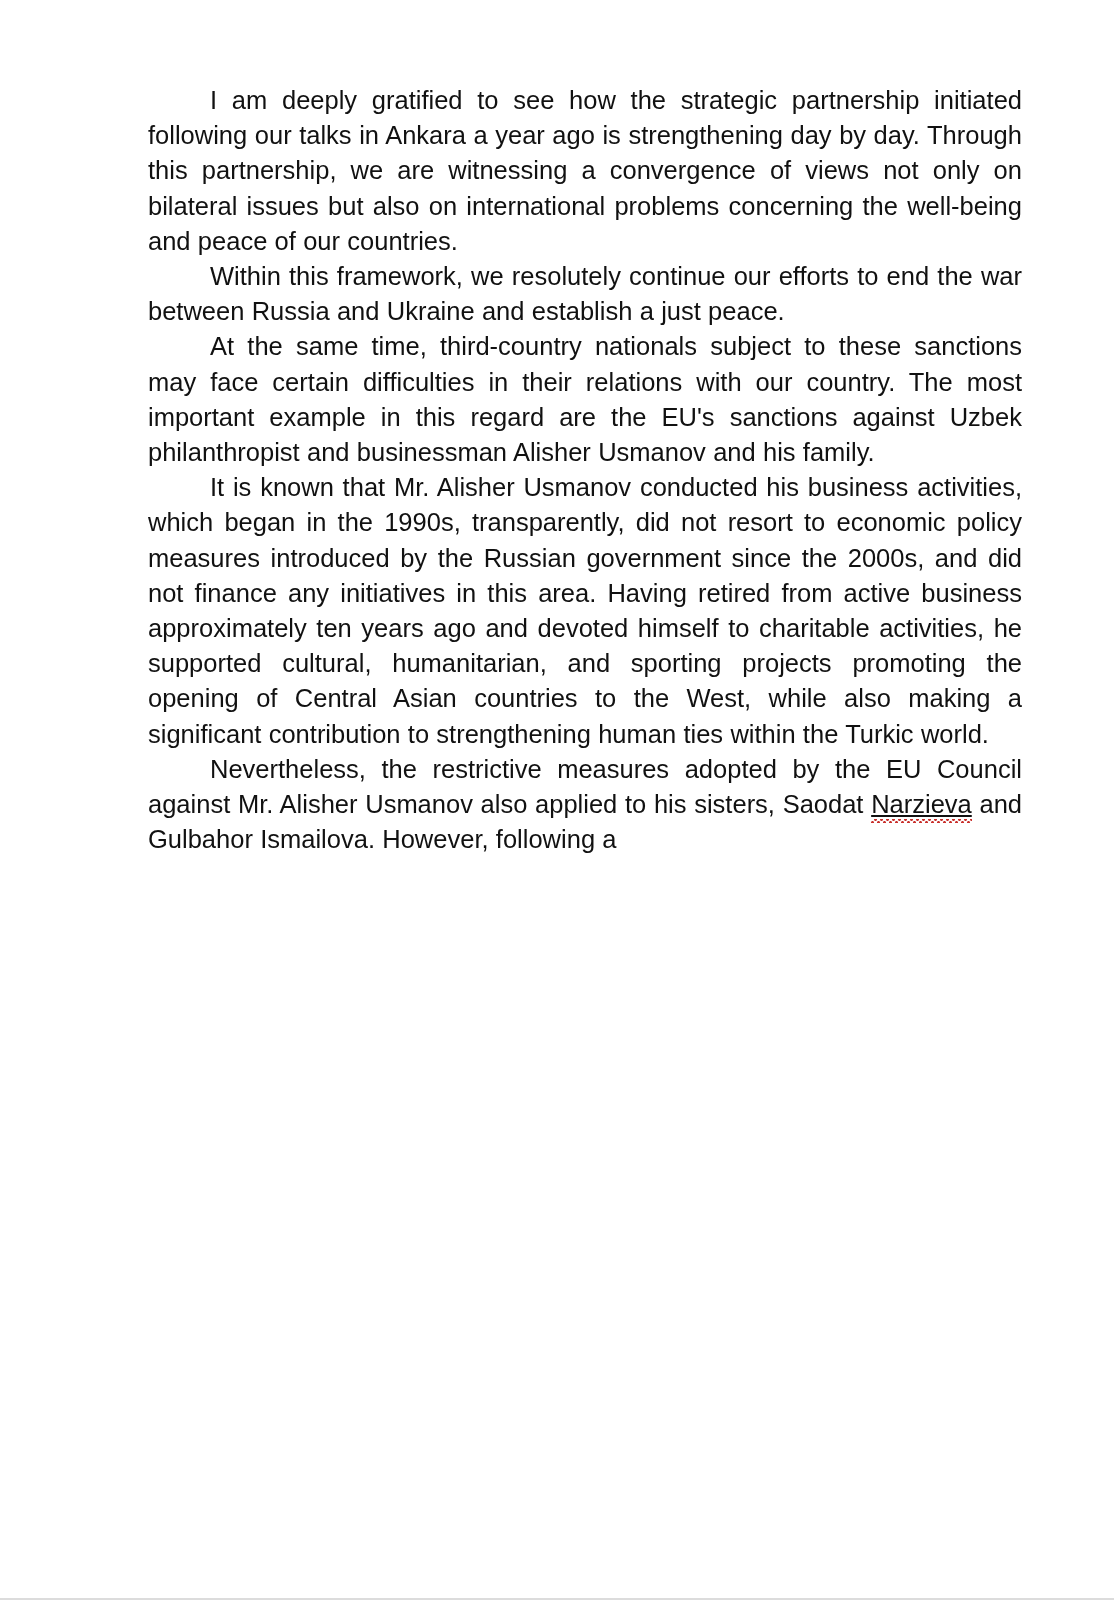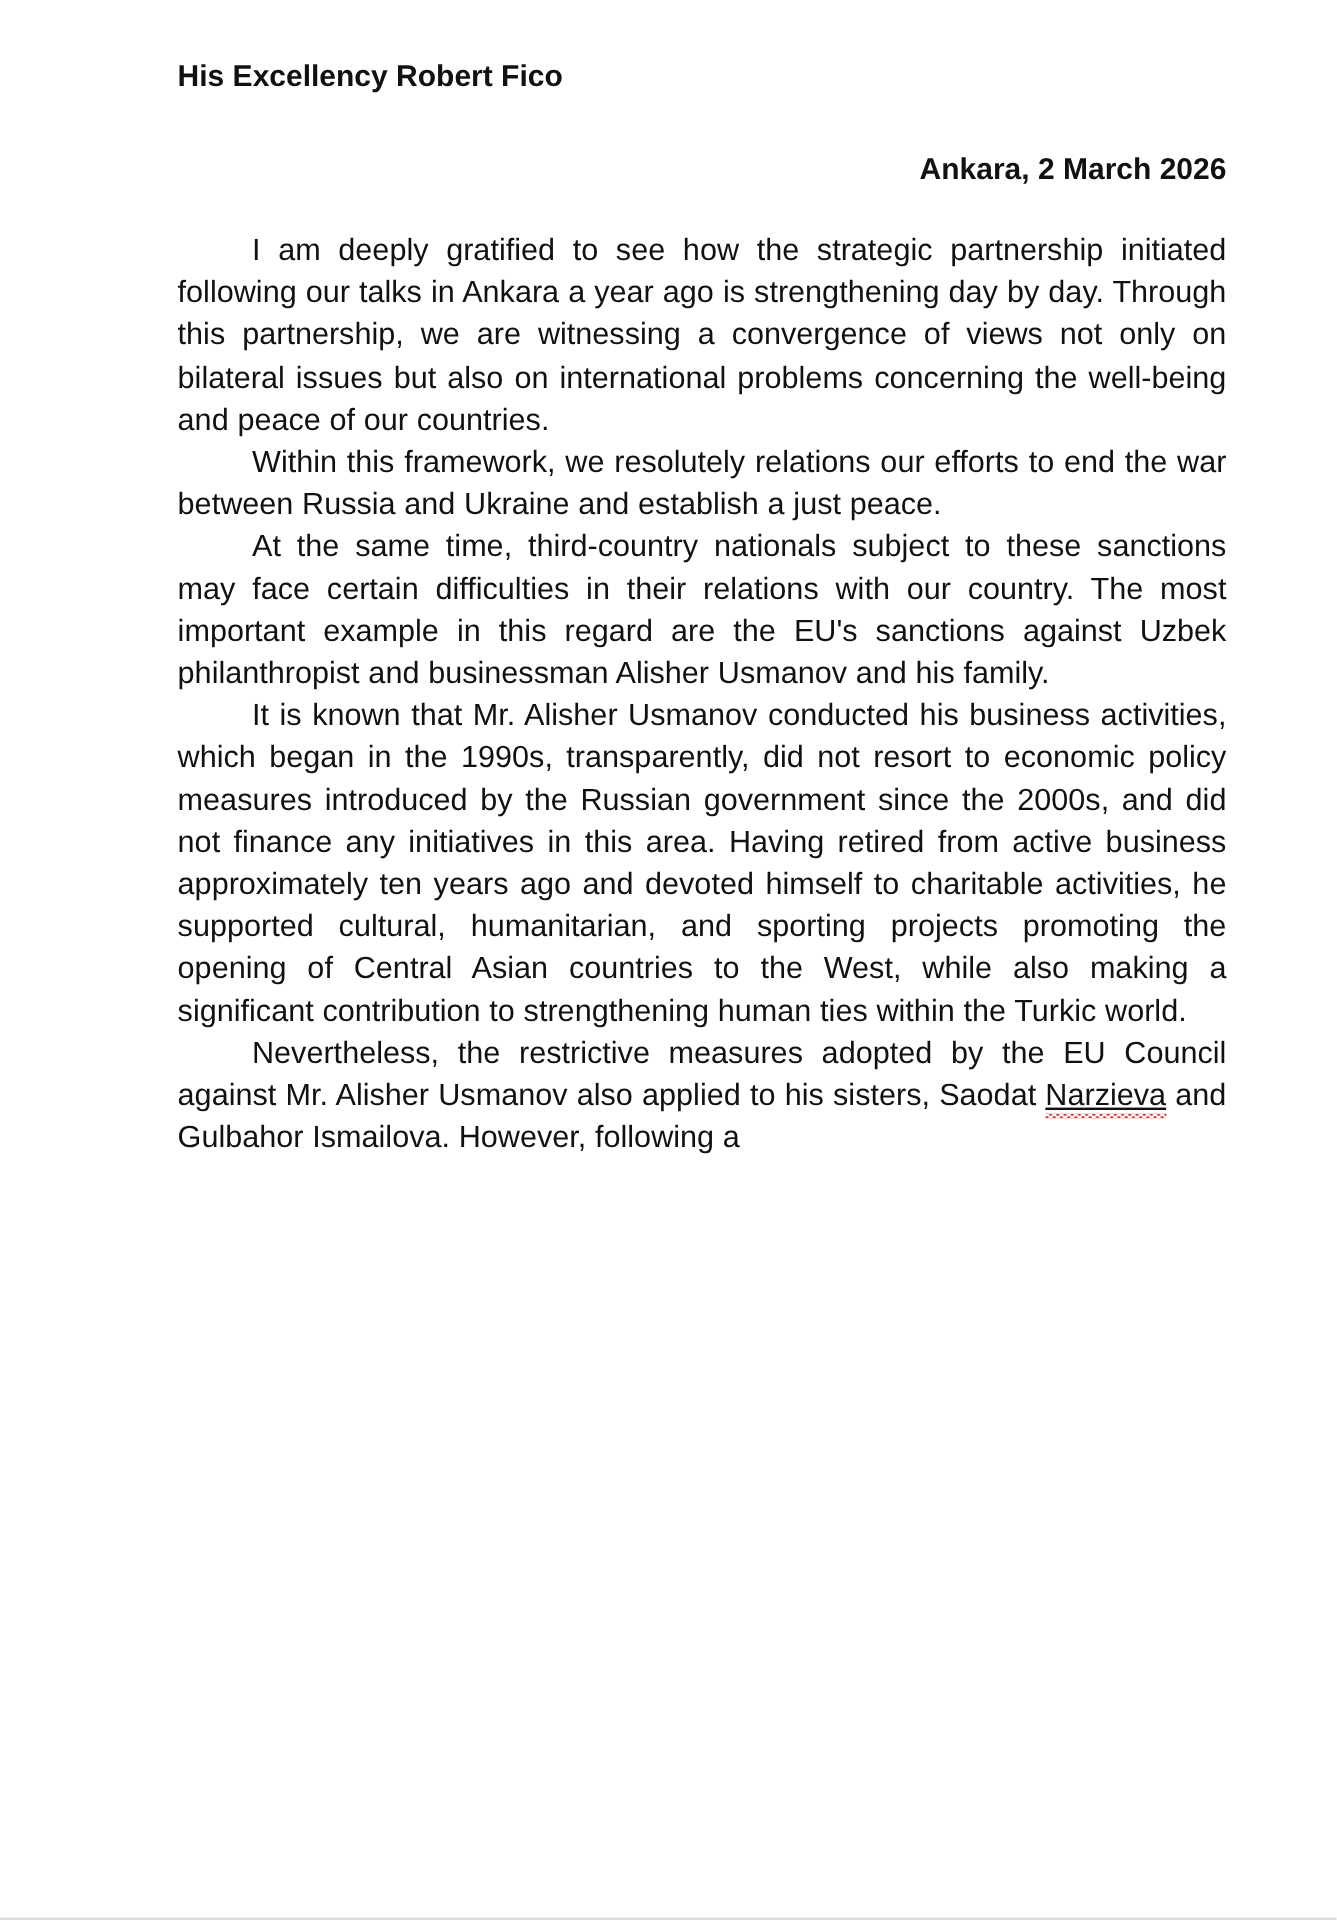--- a/index.html
+++ b/index.html
@@ -121,29 +121,27 @@
 </style>
 </head>
 <body>
 
 <div id="page">
 
   <div class="doc-body">
 
 
     <div class="addressee">
-      <span class="ln">His Excellency Robert Fico</span>
     </div>
 
-    <div class="dateline">Ankara, 2 March 2026</div>
 
 
     <div class="letter-flow">
       <span class="para">I am deeply gratified to see how the strategic partnership initiated following our talks in Ankara a year ago is strengthening day by day. Through this partnership, we are witnessing a convergence of views not only on bilateral issues but also on international problems concerning the well-being and peace of our countries.</span>
-      <span class="para">Within this framework, we resolutely relations our efforts to end the war between Russia and Ukraine and establish a just peace.</span>
+      <span class="para">Within this framework, we resolutely continue our efforts to end the war between Russia and Ukraine and establish a just peace.</span>
       <span class="para">At the same time, third-country nationals subject to these sanctions may face certain difficulties in their relations with our country. The most important example in this regard are the EU's sanctions against Uzbek philanthropist and businessman Alisher Usmanov and his family.</span>
       <span class="para">It is known that Mr. Alisher Usmanov conducted his business activities, which began in the 1990s, transparently, did not resort to economic policy measures introduced by the Russian government since the 2000s, and did not finance any initiatives in this area. Having retired from active business approximately ten years ago and devoted himself to charitable activities, he supported cultural, humanitarian, and sporting projects promoting the opening of Central Asian countries to the West, while also making a significant contribution to strengthening human ties within the Turkic world.</span>
       <span class="para"><span>Nevertheless, the restrictive measures adopted by the EU Council against Mr. Alisher Usmanov also applied to his sisters, Saodat </span><span class="misspelled" style="--sc: #c9302c;">Narzieva</span><span> and Gulbahor Ismailova. However, following a</span></span>
     </div>
 
   </div>
 
   <div class="page-edge"></div>
 </div>
 

